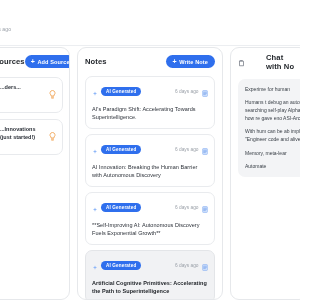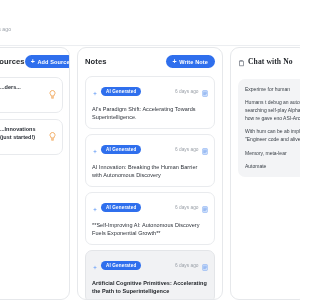--- a/index.html
+++ b/index.html
@@ -39,21 +39,21 @@
   .panel-notes   { width: 146px; flex: 0 0 auto; }
   .panel-chat    { width: 78px; flex: 0 0 auto; }
 
   .panel-head {
     height: 27px; display: flex; align-items: center;
     justify-content: space-between; padding: 0 7px;
   }
   .panel-title {
     font-size: 7.6px; font-weight: bold; color: #1f2328; letter-spacing: .1px;
   }
-  .panel-title-row { display: flex; align-items: center; gap: 3px; font-family: Liberation Serif, serif; }
+  .panel-title-row { display: flex; align-items: center; gap: 21px; }
 
   
   .btn-blue {
     display: inline-flex; align-items: center; gap: 2.5px;
     background: #2f6fed; color: #fff;
     border: none; border-radius: 999px;
     height: 12.5px; padding: 0 7px 0 6px;
     font-size: 5.6px; font-weight: bold; white-space: nowrap;
     cursor: pointer; letter-spacing: .1px;
   }

